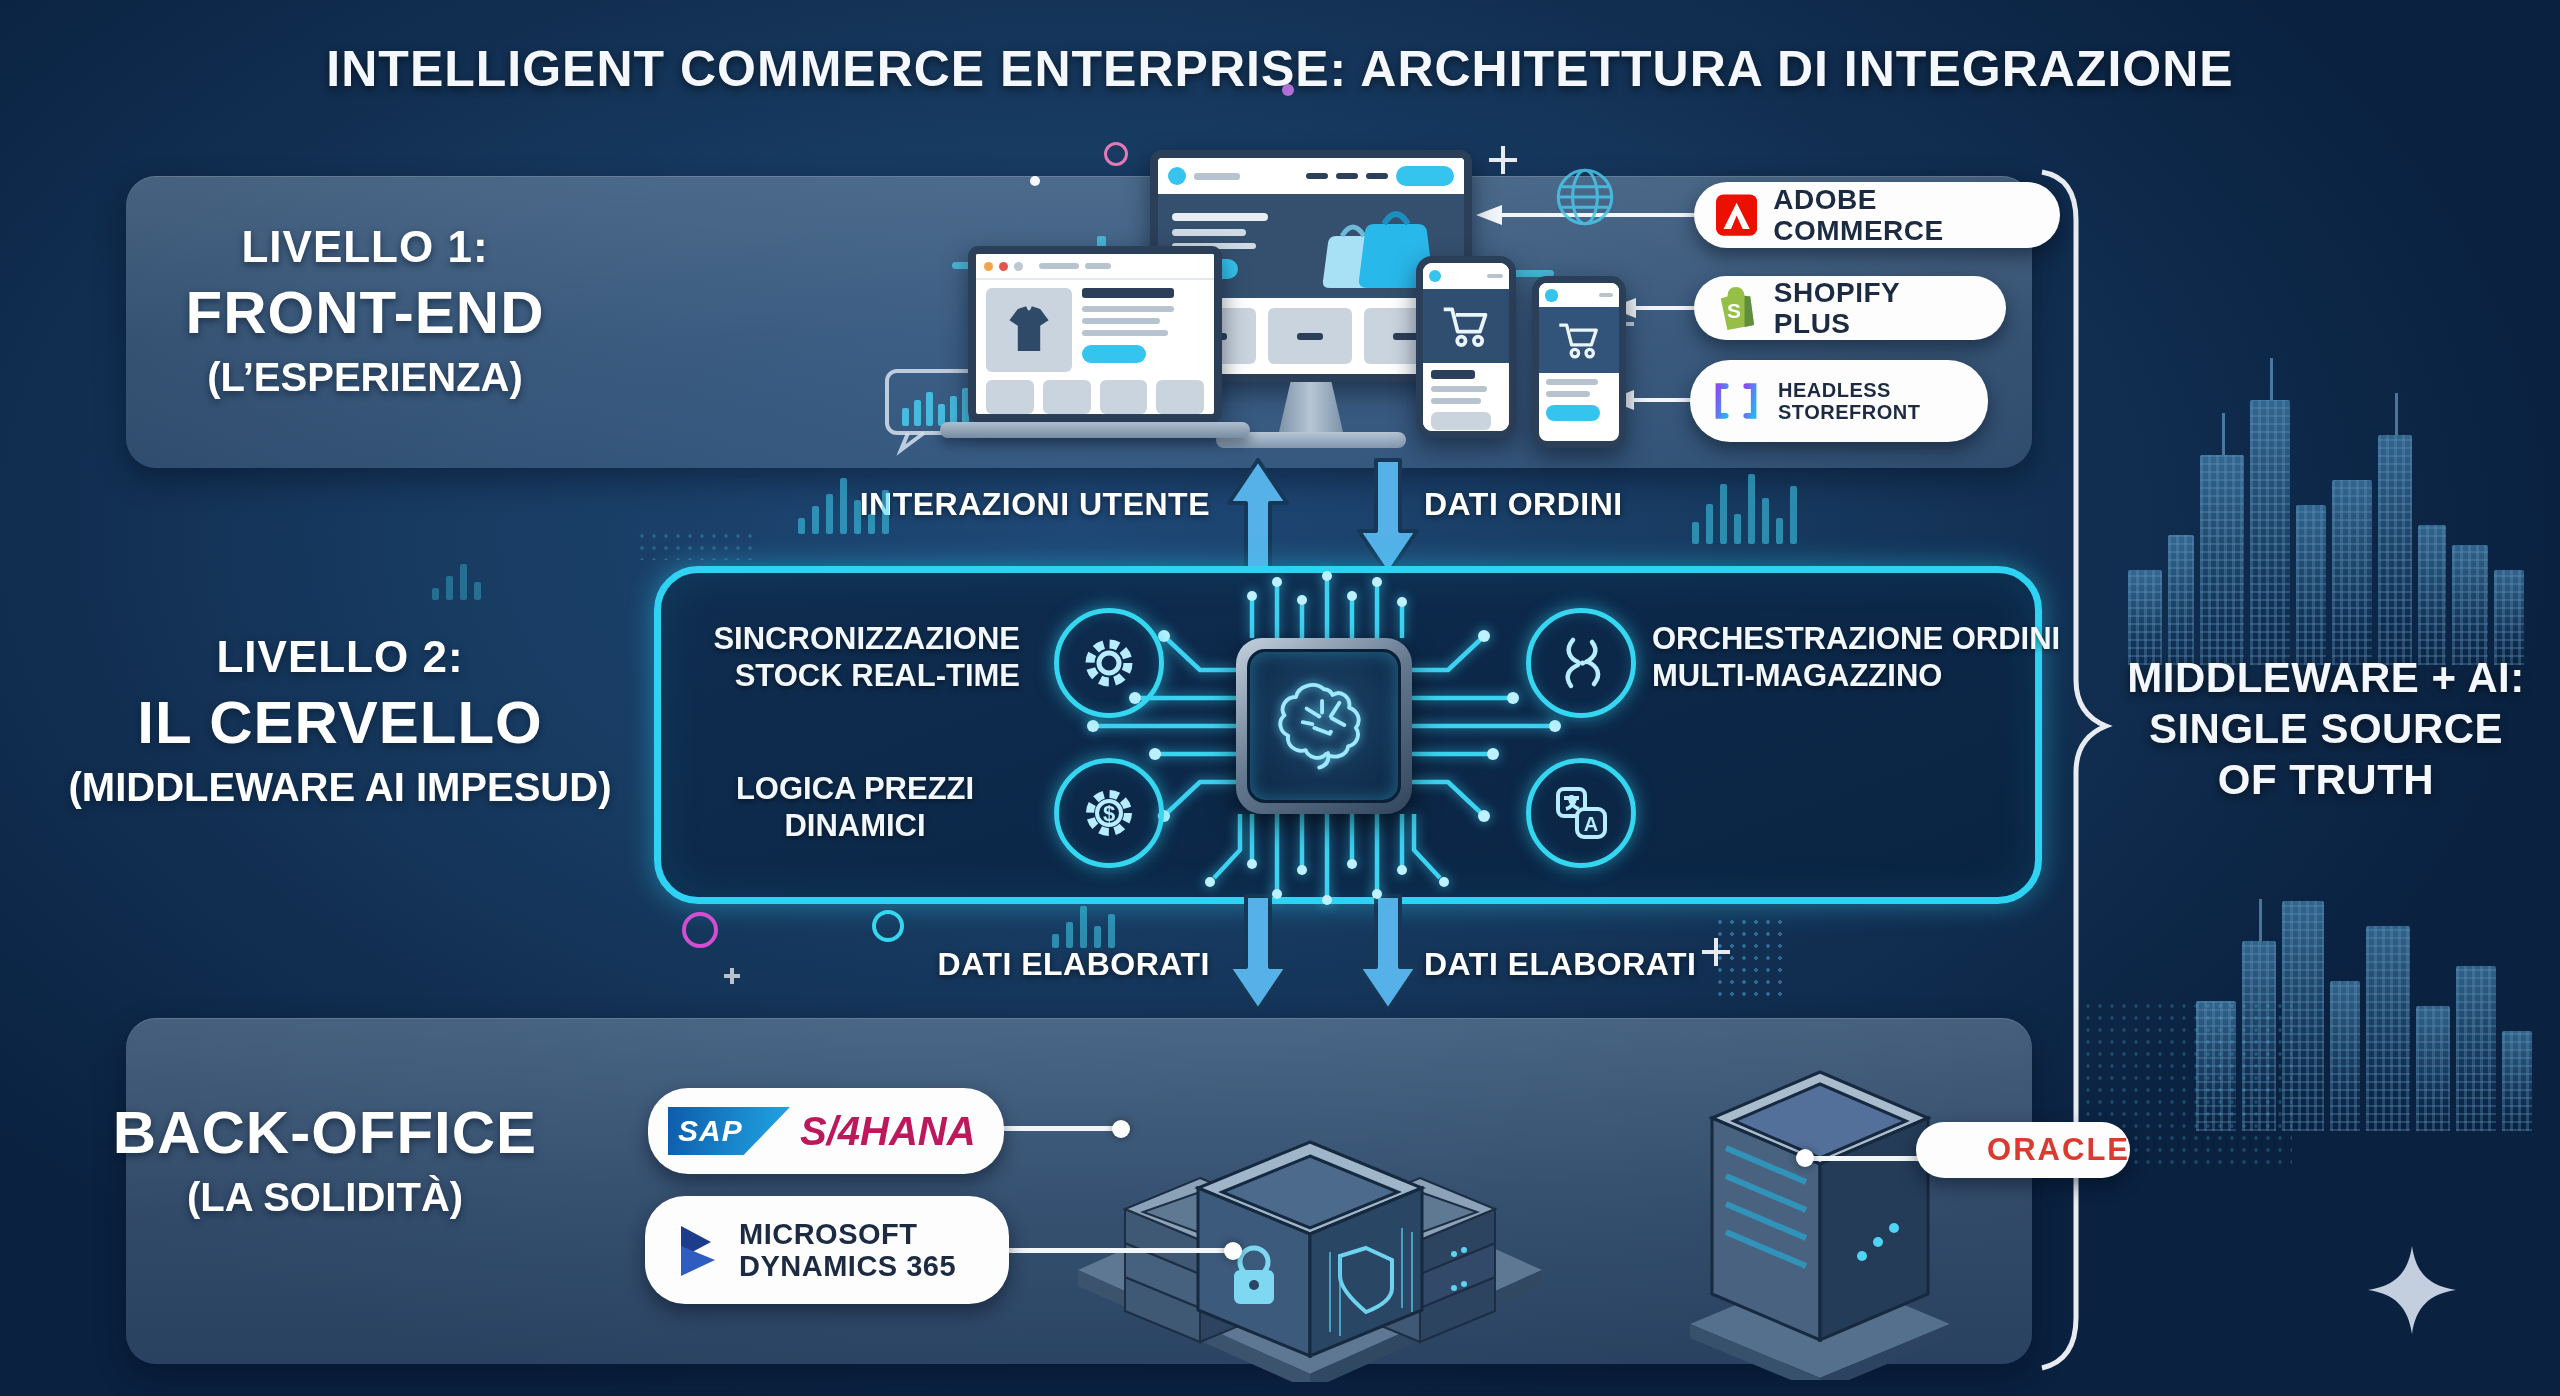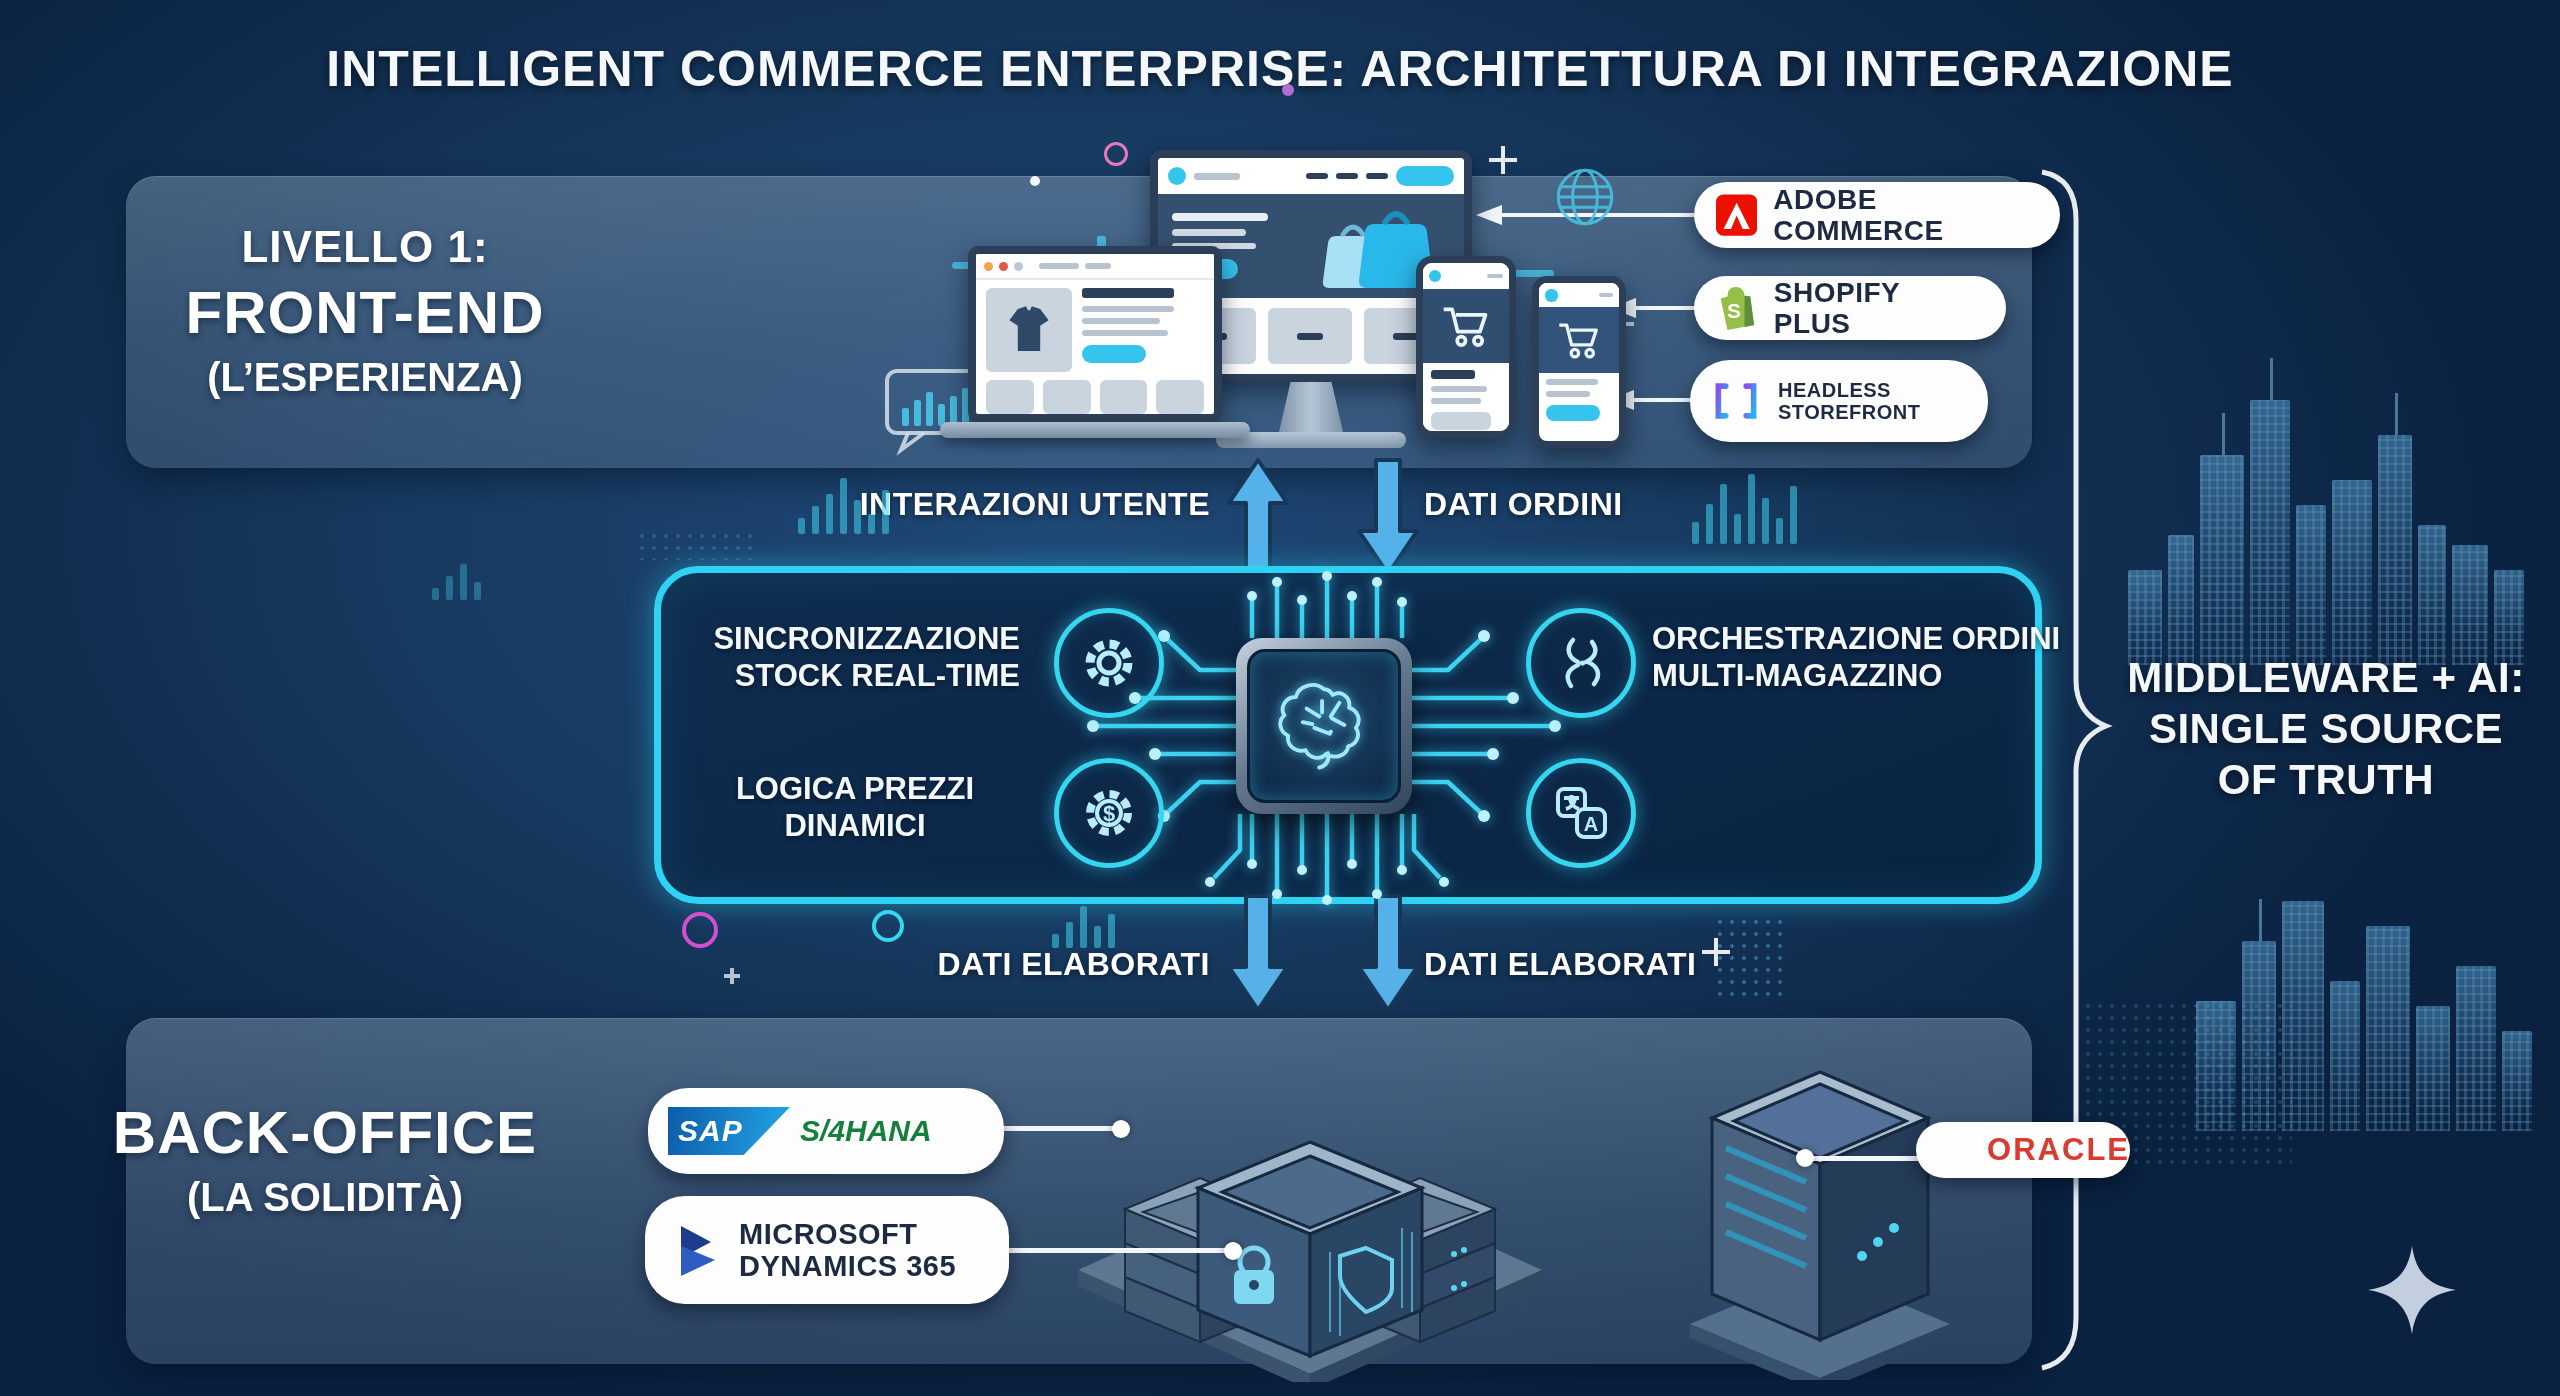--- a/index.html
+++ b/index.html
@@ -296,20 +296,25 @@
 
   <svg class="abs flow-arrow" style="left:1226px;top:458px;" width="64" height="118" viewBox="0 0 64 118">
       <path d="M32 2 L61 45 H44 V116 H20 V45 H3 Z"></path>
     </svg>
   <svg class="abs flow-arrow" style="left:1356px;top:458px;transform:rotate(180deg);" width="64" height="118" viewBox="0 0 64 118">
       <path d="M32 2 L61 45 H44 V116 H20 V45 H3 Z"></path>
     </svg>
   <div class="abs flowlabel" style="left:800px;top:486px;width:410px;text-align:right;">INTERAZIONI UTENTE</div>
   <div class="abs flowlabel" style="left:1424px;top:486px;">DATI ORDINI</div>
 
+  <div class="abs lvl" style="left:60px;top:632px;width:560px;">
+    <div class="l1">LIVELLO 2:</div>
+    <div class="l2">IL CERVELLO</div>
+    <div class="l3">(MIDDLEWARE AI IMPESUD)</div>
+  </div>
 
   <div id="mwbox" class="abs"></div>
 
   <svg class="abs" style="left:900px;top:560px;z-index:3;filter:drop-shadow(0 0 6px rgba(60,210,242,.7));" width="860" height="460" viewBox="0 0 860 460">
     <g class="trace">
       <path d="M352 78 V40"></path>
         <path d="M377 78 V26"></path>
         <path d="M402 78 V44"></path>
         <path d="M427 78 V20"></path>
         <path d="M452 78 V40"></path>
@@ -521,21 +526,21 @@
         <circle cx="252" cy="216" r="5"></circle>
         <circle cx="268" cy="202" r="5"></circle>
         <circle cx="284" cy="188" r="5"></circle>
       </g>
   </svg>
 
   <div class="abs pill" style="left:648px;top:1088px;width:316px;height:86px;padding:0 20px;z-index:4;gap:10px;">
     <div style="width:112px;height:48px;background:linear-gradient(100deg,#0d5cab,#22a7e6);clip-path:polygon(0 0,100% 0,62% 100%,0 100%);display:flex;align-items:center;padding-left:10px;">
       <span style="color:#fff;font-weight:800;font-style:italic;font-size:30px;letter-spacing:1px;">SAP</span>
     </div>
-    <span style="font-size:30px;font-weight:800;color:#15803d;font-style:italic;">S/4HANA</span>
+    <span style="font-size:40px;font-weight:800;color:#be185d;font-style:italic;">S/4HANA</span>
   </div>
 
   <div class="abs pill" style="left:645px;top:1196px;width:320px;height:108px;padding:0 22px;z-index:4;">
     <svg width="56" height="56" viewBox="0 0 56 56">
       <polygon points="14,4 44,20 14,36" fill="#1e3c8c"></polygon>
       <polygon points="14,24 48,38 14,54" fill="#2f5cc0"></polygon>
     </svg>
     <span class="txt" style="font-size:29px;">
       <span style="display:block">MICROSOFT</span>
       <span style="display:block">DYNAMICS 365</span>

